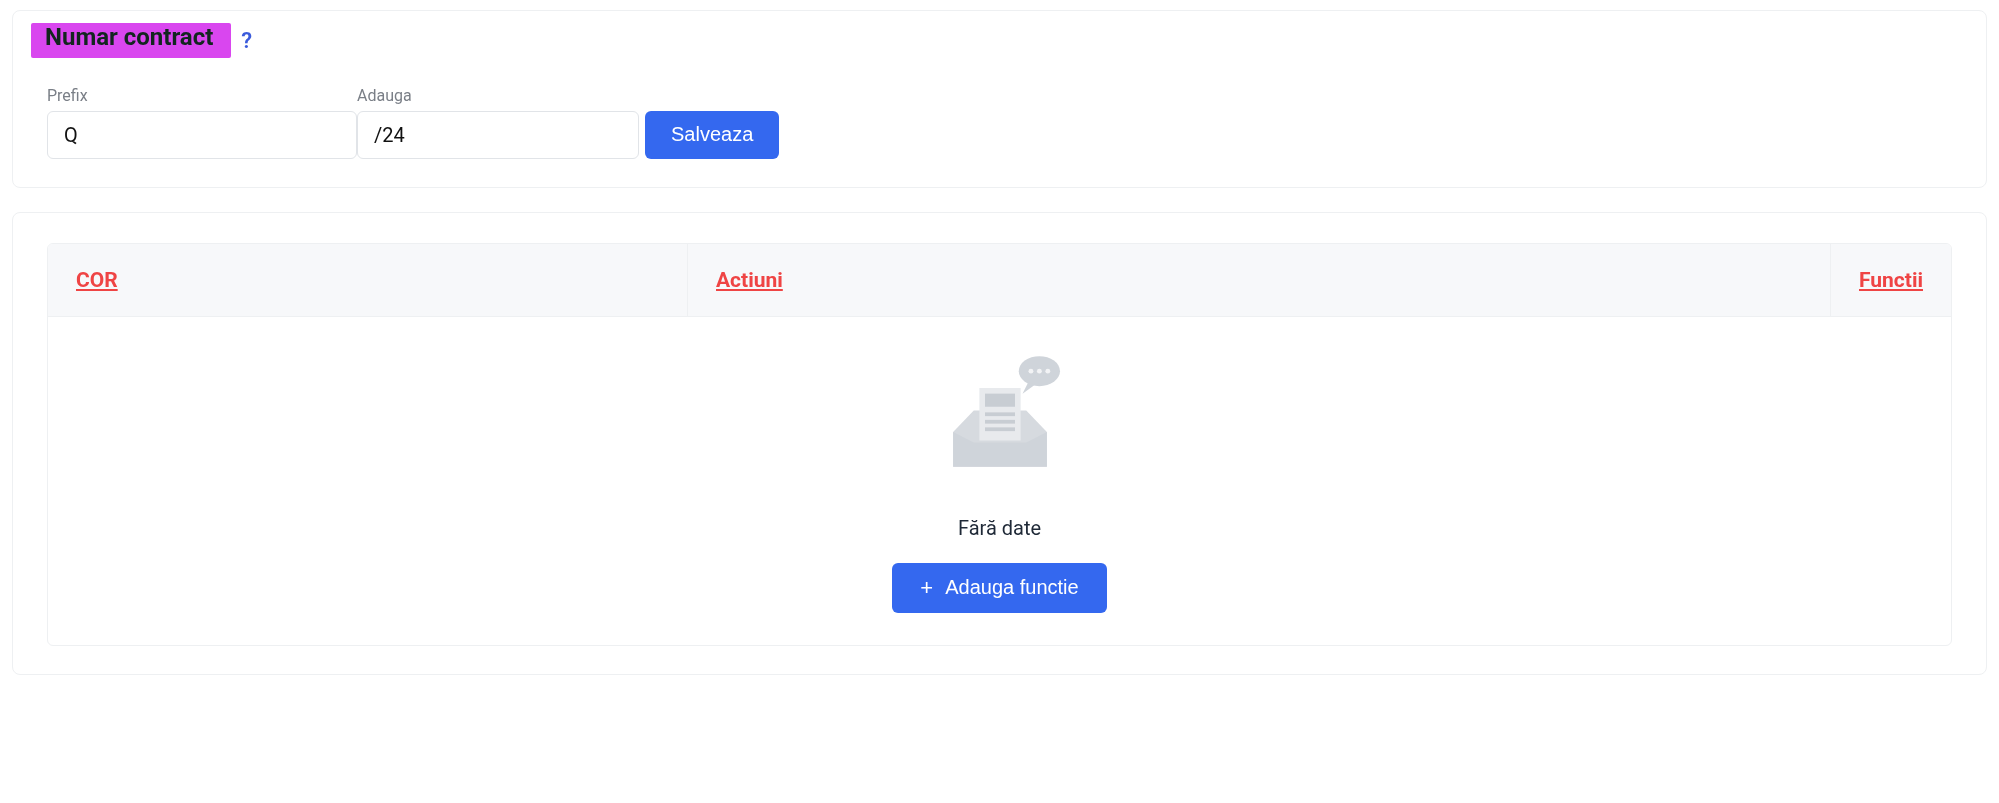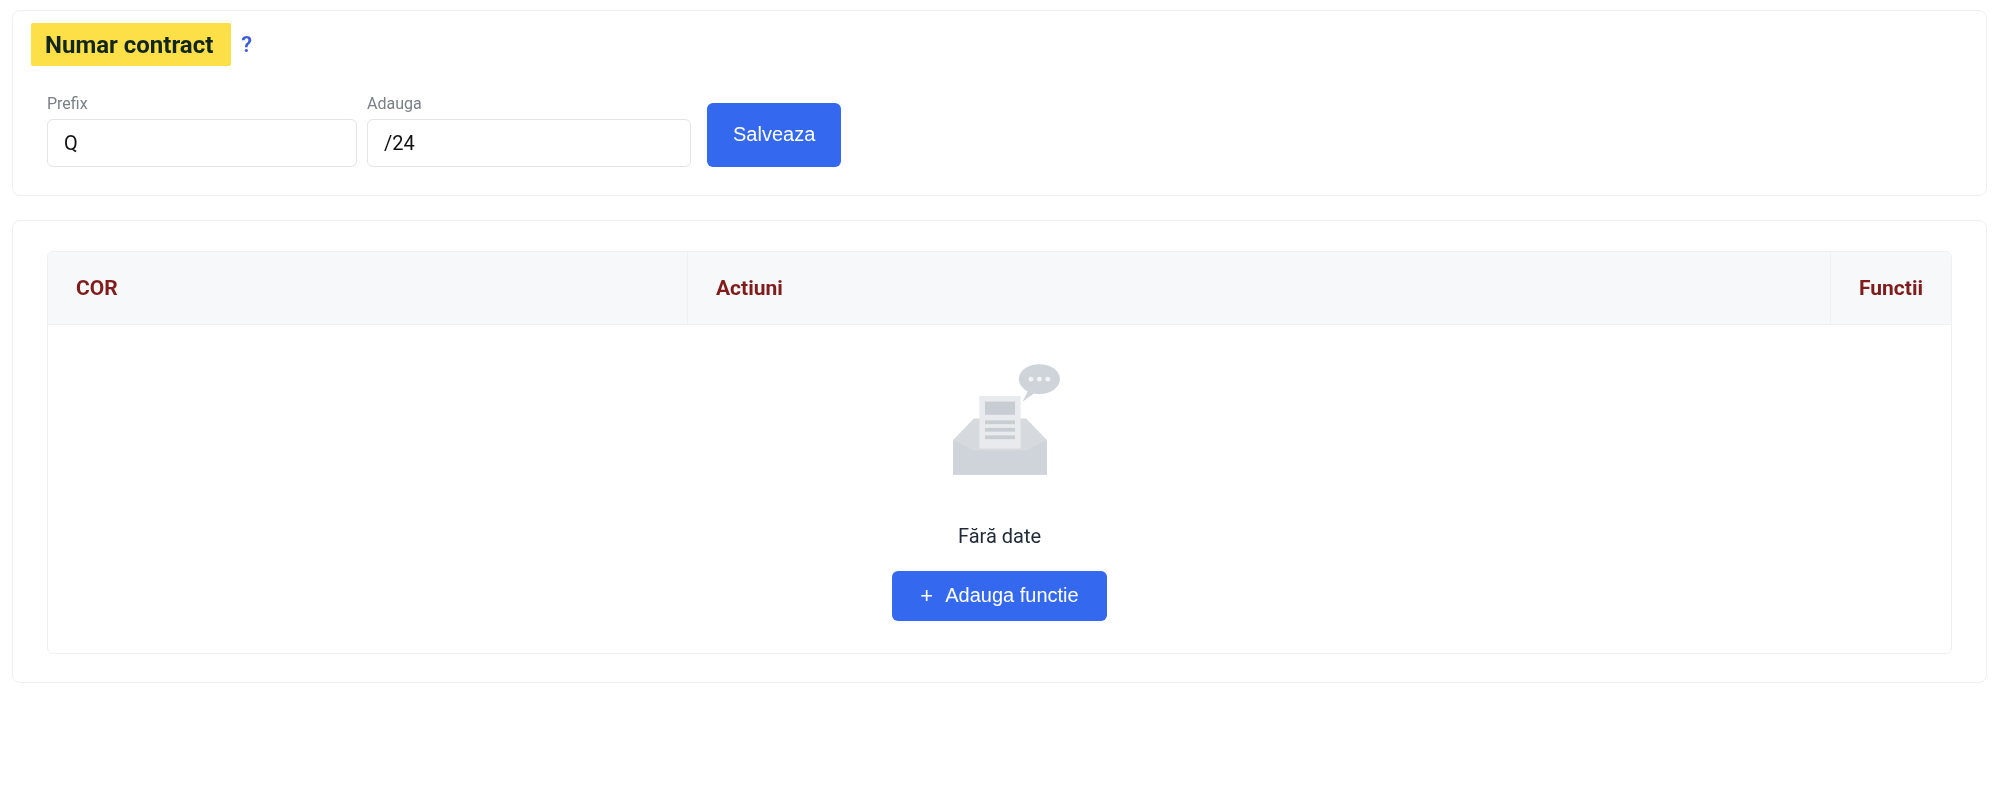--- a/index.html
+++ b/index.html
@@ -22,39 +22,38 @@
     padding-bottom: 28px;
   }
   .card-header {
     display: flex;
     align-items: center;
     padding: 12px 18px 0 18px;
     gap: 10px;
   }
   .section-title {
     display: inline-block;
-    background: #fde047;
+    background: #d946ef;
     color: #12261f;
     font-weight: 700;
     font-size: 24px;
-    padding: 8px 18px 6px 14px;
+    padding: 0 18px 6px 14px;
     border-radius: 2px;
     line-height: 1.2;
   }
   .help-icon {
     color: #3b5bdb;
     font-size: 22px;
     font-weight: 600;
     cursor: pointer;
     user-select: none;
   }
   .form-row {
     display: flex;
     align-items: flex-end;
-    gap: 10px;
     padding: 28px 34px 0 34px;
   }
   .form-group {
     display: flex;
     flex-direction: column;
   }
   .form-label {
     font-size: 16px;
     color: #7a7f87;
     margin-bottom: 6px;
@@ -64,23 +63,23 @@
     border: 1px solid #e1e4e8;
     border-radius: 6px;
     padding: 0 16px;
     font-size: 20px;
     color: #111;
     background: #fff;
     font-family: inherit;
   }
   .w-prefix { width: 310px; }
   .w-numar  { width: 310px; }
-  .w-sufix  { width: 324px; }
+  .w-sufix  { width: 282px; }
   .btn-primary {
-    height: 64px;
+    height: 48px;
     padding: 0 26px;
     background: #3468ef;
     color: #fff;
     font-size: 20px;
     border: none;
     border-radius: 6px;
     cursor: pointer;
     margin-left: 6px;
   }
 
@@ -93,22 +92,23 @@
   .table-head {
     display: grid;
     grid-template-columns: 640px 1fr 120px;
     background: #f7f8fa;
     border-bottom: 1px solid #eef0f2;
   }
   .th {
     padding: 24px 28px;
     font-weight: 700;
     font-size: 21px;
-    color: #7f1d1d;
+    color: #ef4444;
     border-right: 1px solid #eef0f2;
+    text-decoration: underline;
   }
   .th:last-child {
     border-right: none;
     text-align: right;
   }
   .empty-state {
     display: flex;
     flex-direction: column;
     align-items: center;
     justify-content: center;

